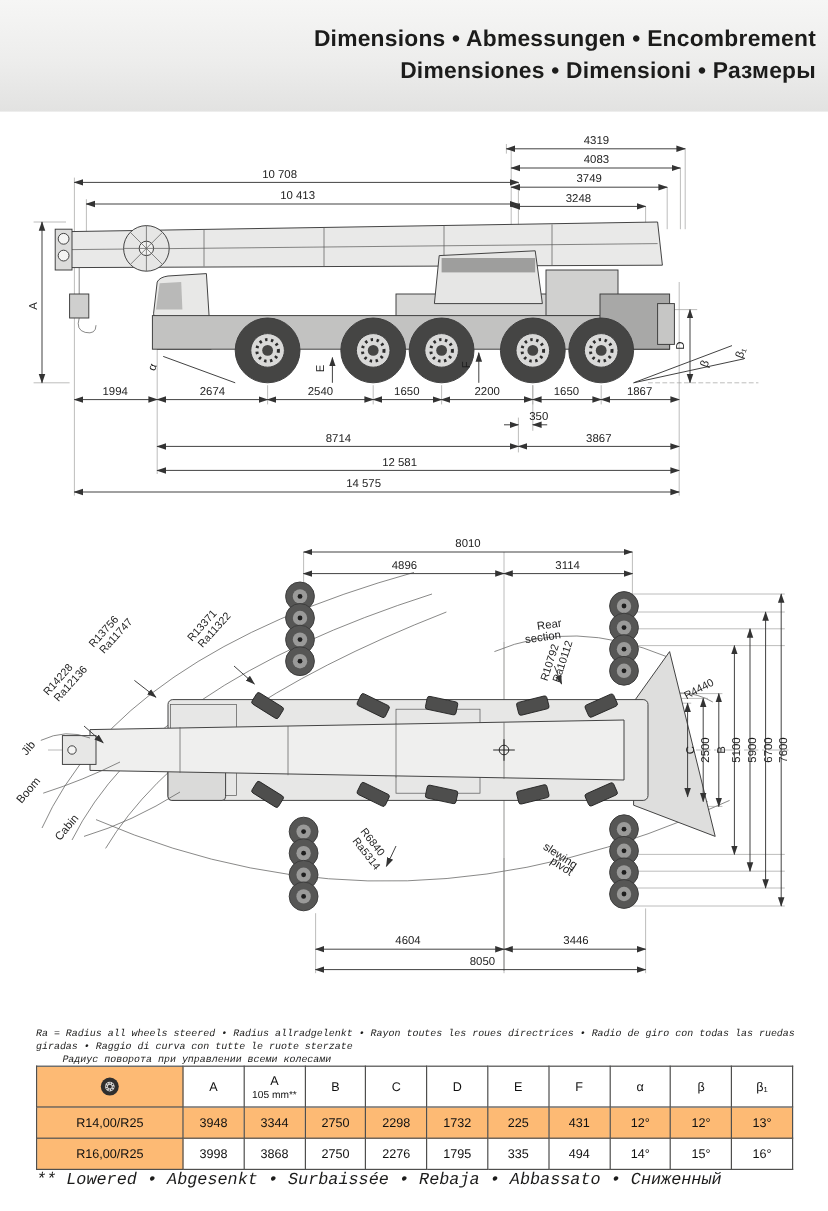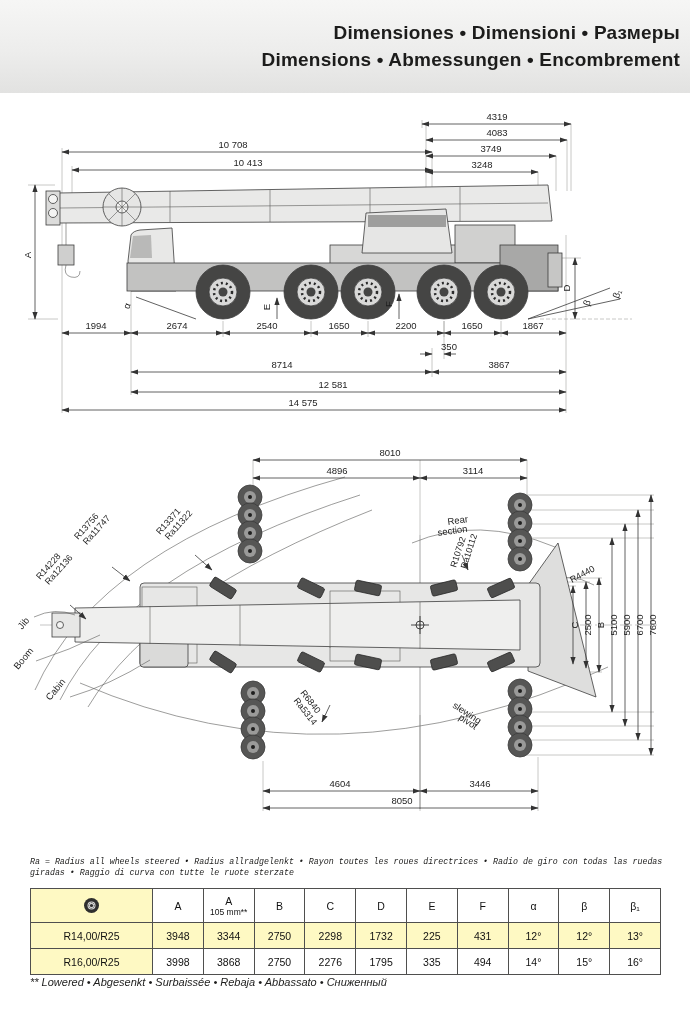--- a/index.html
+++ b/index.html
@@ -18,32 +18,32 @@
   .art{stroke:#3c3c3c;stroke-width:.8}
   .thin{stroke:#5a5a59;stroke-width:.6;fill:none}
   .fnote{position:absolute;left:30px;top:856px;font-family:Liberation Mono, monospace;font-style:italic;
          font-size:8.3px;line-height:11px;color:#1c1c1b}
   .fnote .l2{margin-left:22px}
   table.dtable{position:absolute;left:30px;top:888px;width:630px;border-collapse:collapse;
          table-layout:fixed;font-size:10.5px;color:#111}
   .dtable td,.dtable th{border:1px solid #4f4f4e;text-align:center;vertical-align:middle;
          padding:0;height:25px;font-weight:400;background:#fff}
   .dtable thead th{height:33px}
-  .dtable .g{background:#fef9c3}
+  .dtable .g{background:#fdba74}
   .sub{font-size:8.5px;display:block;line-height:9px;margin-top:1px}
-  .fnote2{position:absolute;left:30px;top:976px;font-family:Liberation Sans, sans-serif;font-style:italic;
-         font-size:11px;color:#1c1c1b}
+  .fnote2{position:absolute;left:30px;top:976px;font-family:Liberation Mono, monospace;font-style:italic;
+         font-size:14px;color:#1c1c1b}
 </style>
 </head>
 <body>
 
 <div class="header">
   <div class="title">
+    <div>Dimensions • Abmessungen • Encombrement</div>
     <div>Dimensiones • Dimensioni • Размеры</div>
-    <div>Dimensions • Abmessungen • Encombrement</div>
   </div>
 </div>
 
 <svg style="top:95px" width="690" height="332" viewBox="0 0 690 332">
   <defs>
     <marker id="mA1" viewBox="0 0 10 10" refX="9.2" refY="5" markerWidth="10" markerHeight="10" orient="auto-start-reverse">
       <path d="M0,1.6 L10,5 L0,8.4 z" fill="#333"></path>
     </marker>
   </defs>
 
@@ -399,20 +399,21 @@
     <path class="thin" d="M70,262 Q110,250 150,225"></path>
     <text class="lbl-t" x="448" y="90" transform="rotate(-8 448 90)">Rear</text>
     <text class="lbl-t" x="438" y="101" transform="rotate(-8 438 101)">section</text>
     <text class="lbl-t" x="452" y="272" transform="rotate(33 452 272)">slewing</text>
     <text class="lbl-t" x="458" y="284" transform="rotate(33 458 284)">pivot</text>
   </g>
 </svg>
 
 <div class="fnote">
   <div>Ra = Radius all wheels steered • Radius allradgelenkt • Rayon toutes les roues directrices • Radio de giro con todas las ruedas giradas • Raggio di curva con tutte le ruote sterzate</div>
+  <div class="l2">Радиус поворота при управлении всеми колесами</div>
 </div>
 
 <table class="dtable">
   <colgroup>
       <col style="width:122px">
       <col span="10" style="width:50.8px">
     </colgroup>
   <thead>
     <tr>
       <th class="g">

